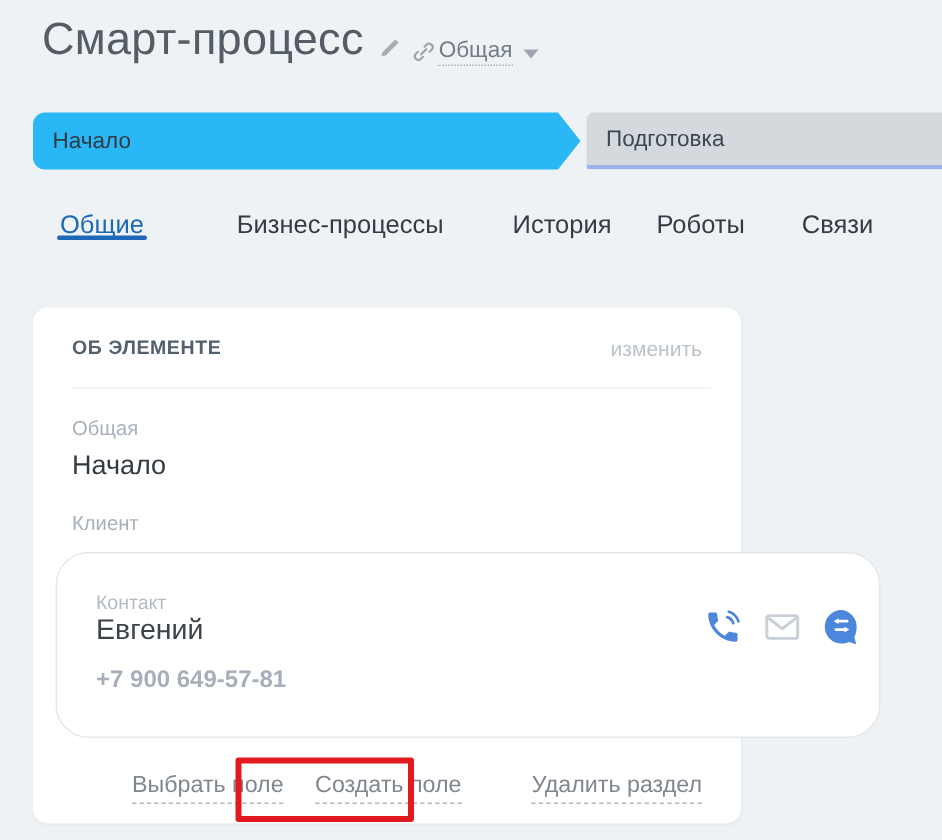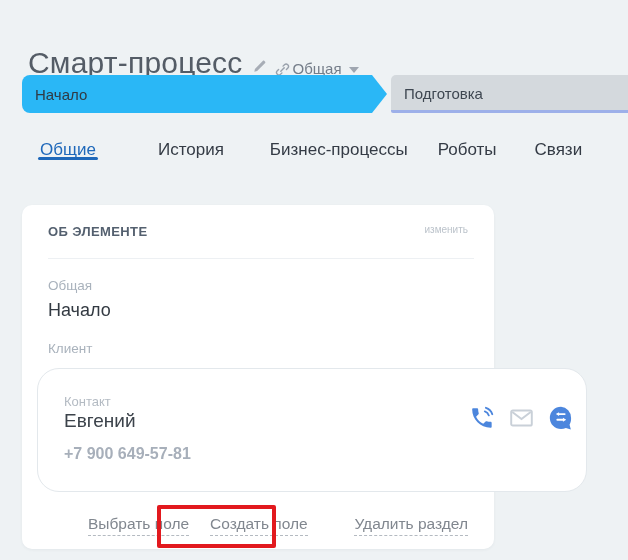--- a/index.html
+++ b/index.html
@@ -9,21 +9,21 @@
   .app {
     position: relative;
     width: 628px; height: 560px;
     background: var(--page-bg, #eef2f4);
     overflow: hidden;
   }
 
   
   .header {
     position: absolute; left: 28px; top: 10px;
-    display: flex; align-items: center; margin-top: 36px;
+    display: flex; align-items: flex-end;
   }
   .page-title {
     font-size: 30px; font-weight: 300; color: #545c66;
     letter-spacing: 0.2px; white-space: nowrap;
   }
   .pencil { margin: 10px 0 0 11px; display: inline-flex; cursor: pointer; }
   .pipeline {
     display: inline-flex; align-items: center;
     margin: 12px 0 0 8px; cursor: pointer;
     font-size: 15px; color: #747d89; text-decoration: none;
@@ -90,21 +90,21 @@
     width: 472px; height: 344px;
     background: #ffffff; border-radius: 10px;
     box-shadow: 0 1px 3px rgba(50, 70, 90, 0.06);
   }
   .card-title {
     position: absolute; left: 26px; top: 19px;
     font-size: 13px; font-weight: 700; color: #54606f; letter-spacing: 0.4px;
   }
   .edit-link {
     position: absolute; right: 26px; top: 19px;
-    font-size: 10px; color: #bcc3cb; cursor: pointer;
+    font-size: 14px; color: #bcc3cb; cursor: pointer;
   }
   .card-divider {
     position: absolute; left: 26px; right: 20px; top: 53px;
     height: 1px; background: #edf0f3;
   }
   .field-label { position: absolute; left: 26px; font-size: 13.5px; color: #a9b2bc; }
   .field-value { position: absolute; left: 26px; font-size: 18px; color: #333a42; }
   .lbl-stage  { top: 73px; }
   .val-stage  { top: 95px; }
   .lbl-client { top: 136px; }
@@ -178,22 +178,22 @@
     <div class="stage current">
       <span class="stage-label">Начало</span>
     </div>
     <div class="stage upcoming">
       <span class="stage-label">Подготовка</span>
     </div>
   </div>
 
   <nav class="tabs">
     <div class="tab active">Общие</div>
+    <div class="tab">Бизнес-процессы</div>
     <div class="tab">История</div>
-    <div class="tab">Бизнес-процессы</div>
     <div class="tab">Роботы</div>
     <div class="tab">Связи</div>
   </nav>
 
   <section class="card">
     <div class="card-title">ОБ ЭЛЕМЕНТЕ</div>
     <div class="edit-link">изменить</div>
     <div class="card-divider"></div>
 
     <div class="field-label lbl-stage">Общая</div>

